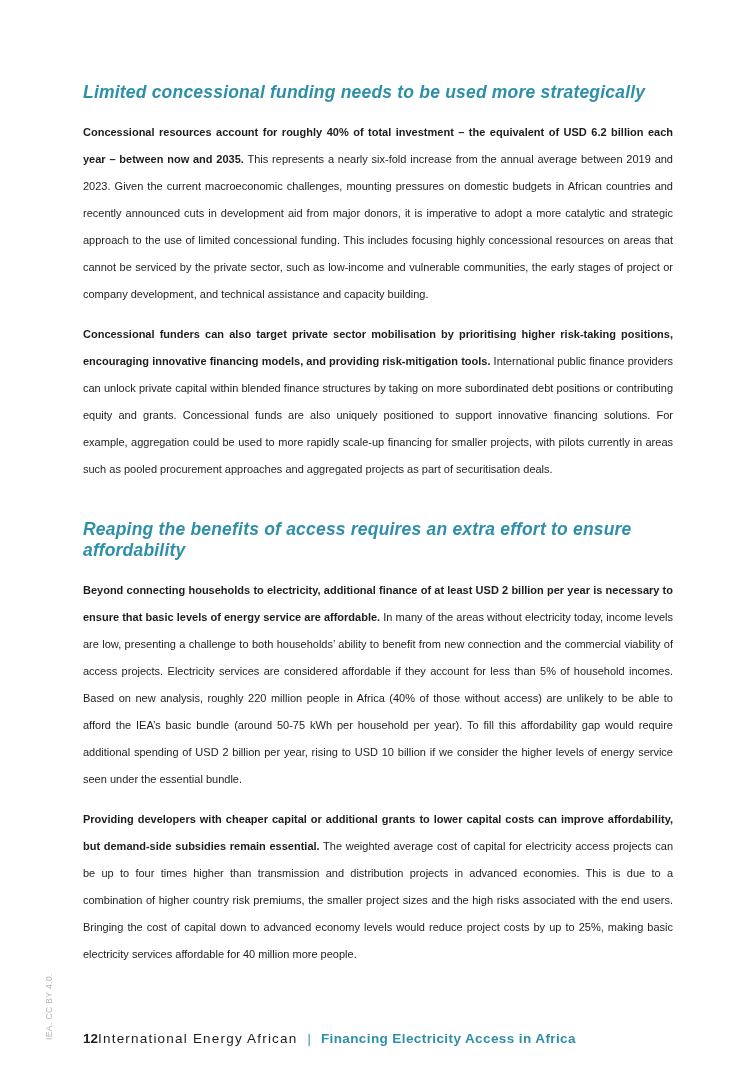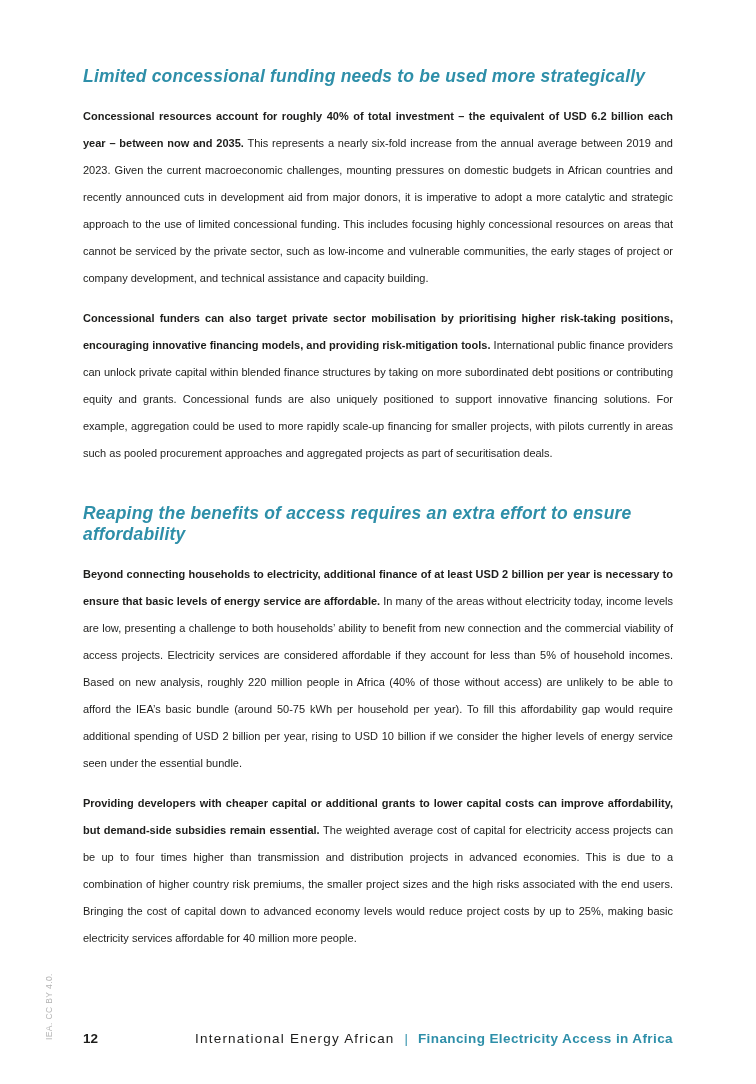--- a/index.html
+++ b/index.html
@@ -21,21 +21,21 @@
   h2.section-heading {
     font-family: "Liberation Sans", sans-serif;
     font-style: italic;
     font-weight: 700;
     font-size: 17.5px;
     letter-spacing: 0.2px;
     color: #2e8fa9;
     margin-top: 36px;
     margin-bottom: 16px;
   }
-  h2.section-heading:first-child { margin-top: 0; }
+  h2.section-heading:first-child { margin-top: 16px; }
   p.para {
     font-size: 11px;
     line-height: 27px;
     text-align: justify;
     margin-bottom: 13px;
     color: #1d1d1b;
   }
   p.para .lead { font-weight: 700; }
   .side-note {
     position: absolute;
@@ -47,21 +47,21 @@
     letter-spacing: 0.4px;
     color: #b4b4b4;
     white-space: nowrap;
   }
   .footer {
     position: absolute;
     left: 83px;
     right: 83px;
     top: 1031px;
     display: flex;
-    justify-content: space-between;
+    justify-content: flex-start;
     align-items: baseline;
   }
   .footer .page-number {
     font-weight: 700;
     font-size: 13.5px;
     color: #1d1d1b;
   }
   .footer .footer-right {
     display: flex;
     align-items: baseline;

